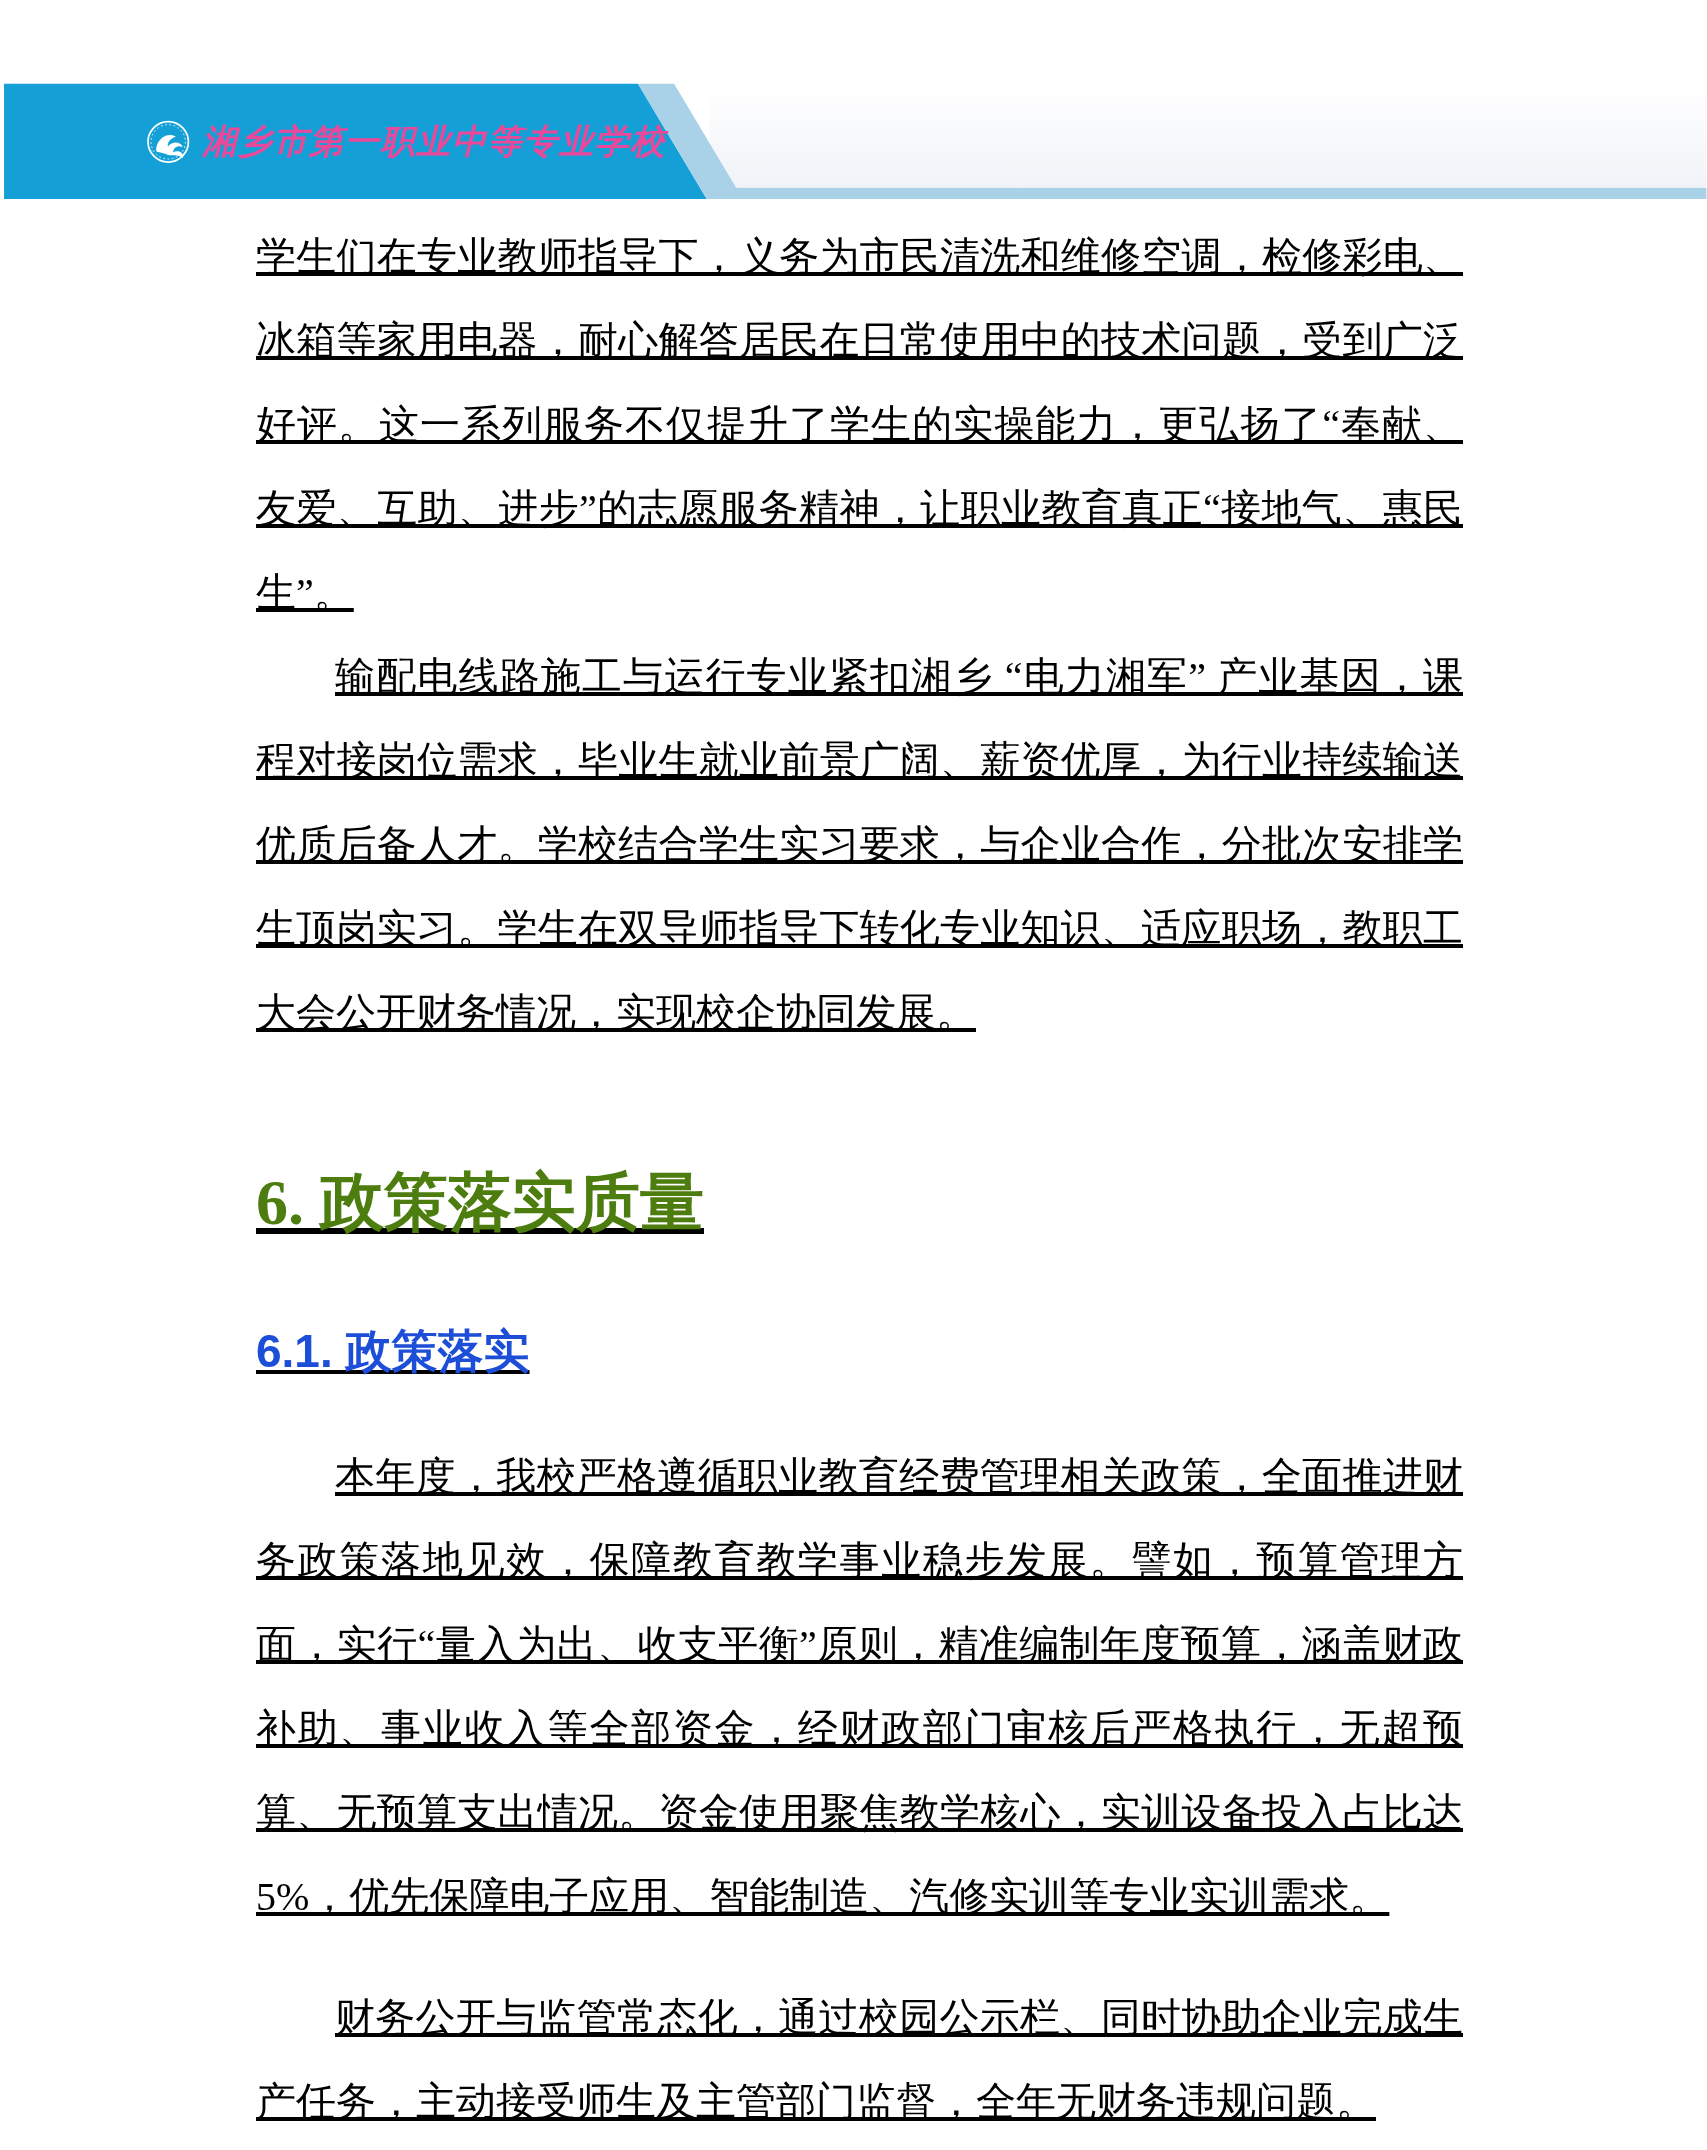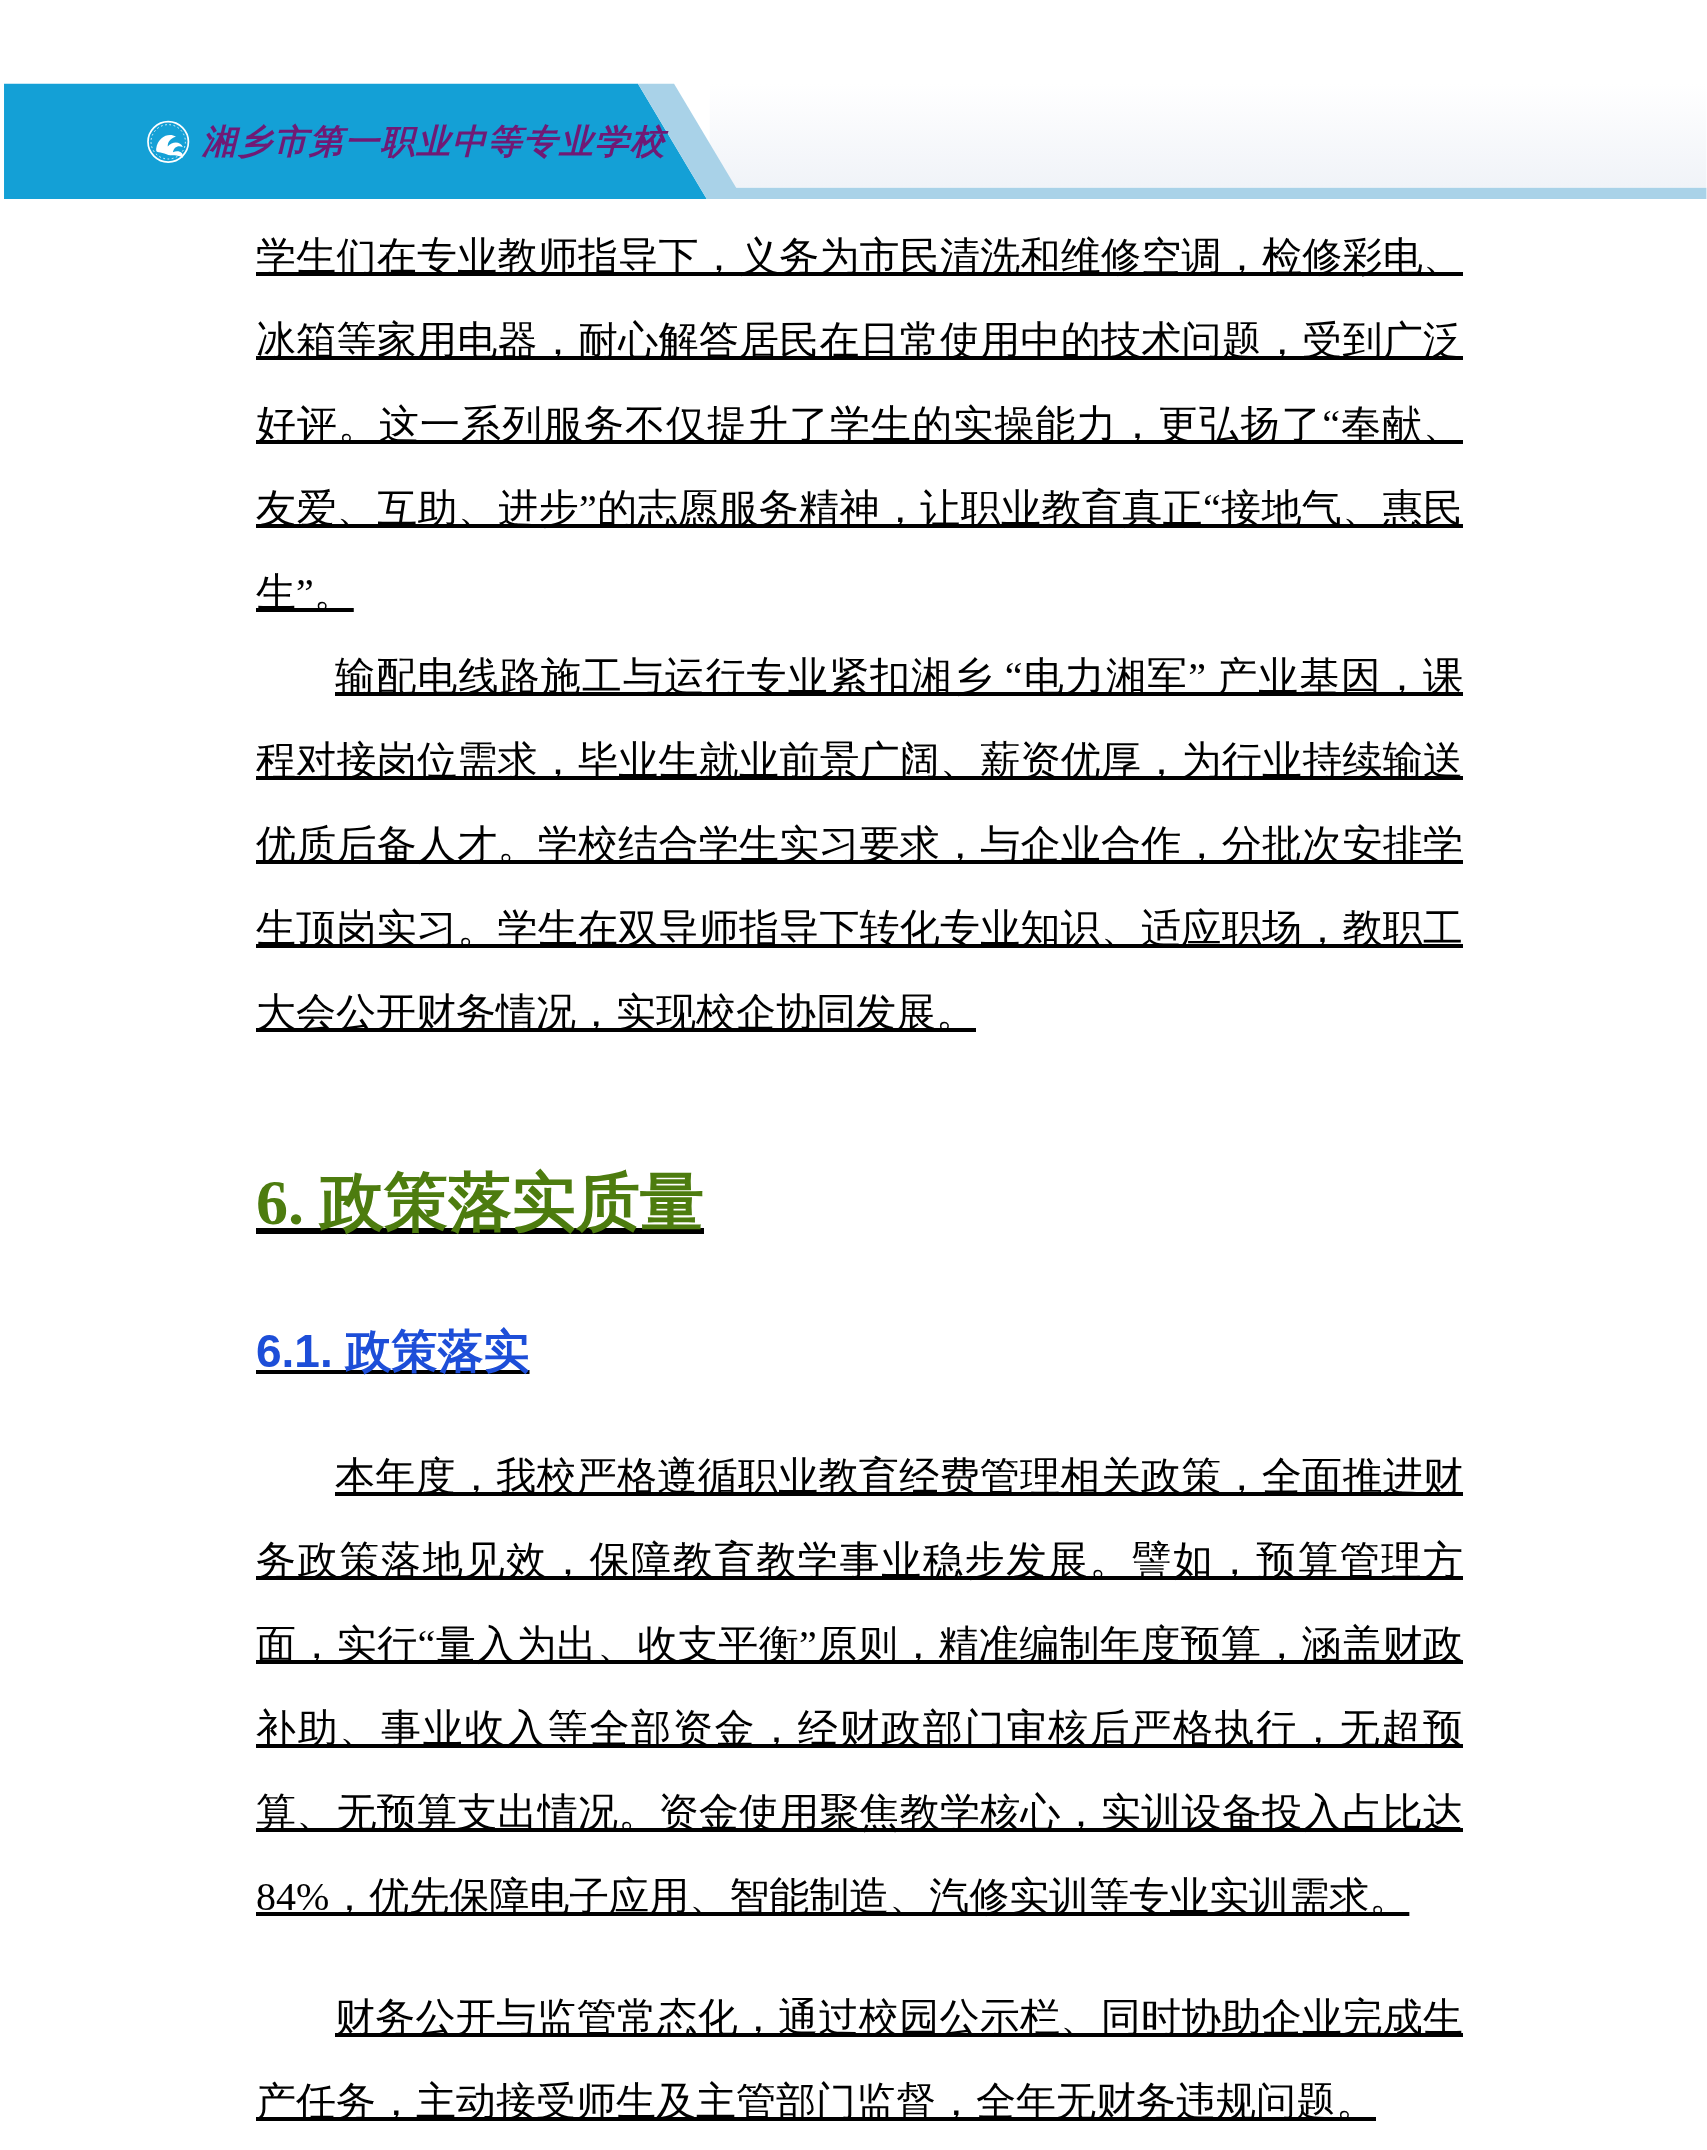--- a/index.html
+++ b/index.html
@@ -18,21 +18,21 @@
   .header svg { position: absolute; top: 0; left: 0; }
   .school-name {
     position: absolute;
     left: 202px;
     top: 121px;
     width: 456px;
     font-size: 34px;
     line-height: 41px;
     font-weight: bold;
     font-style: italic;
-    color: #701a75;
+    color: #ec4899;
     letter-spacing: 1.7px;
     white-space: nowrap;
     font-family: "Liberation Serif", "DejaVu Serif", serif;
   }
   .report-title {
     position: absolute;
     left: 852px;
     top: 124px;
     width: 800px;
     text-align: center;
@@ -113,18 +113,18 @@
       </g>
     </svg>
     <div class="school-name">湘乡市第一职业中等专业学校</div>
   </header>
 
   <main class="content">
     <p class="body-text">学生们在专业教师指导下，义务为市民清洗和维修空调，检修彩电、冰箱等家用电器，耐心解答居民在日常使用中的技术问题，受到广泛好评。这一系列服务不仅提升了学生的实操能力，更弘扬了“奉献、友爱、互助、进步”的志愿服务精神，让职业教育真正“接地气、惠民生”。</p>
     <p class="body-text indent">输配电线路施工与运行专业紧扣湘乡 “电力湘军” 产业基因，课程对接岗位需求，毕业生就业前景广阔、薪资优厚，为行业持续输送优质后备人才。学校结合学生实习要求，与企业合作，分批次安排学生顶岗实习。学生在双导师指导下转化专业知识、适应职场，教职工大会公开财务情况，实现校企协同发展。</p>
     <h1 class="section">6. 政策落实质量</h1>
     <h2 class="subsection">6.1. 政策落实</h2>
-    <p class="body-text indent p3">本年度，我校严格遵循职业教育经费管理相关政策，全面推进财务政策落地见效，保障教育教学事业稳步发展。譬如，预算管理方面，实行“量入为出、收支平衡”原则，精准编制年度预算，涵盖财政补助、事业收入等全部资金，经财政部门审核后严格执行，无超预算、无预算支出情况。资金使用聚焦教学核心，实训设备投入占比达 84%，优先保障电子应用、智能制造、汽修实训等专业实训需求。</p>
+    <p class="body-text indent p3">本年度，我校严格遵循职业教育经费管理相关政策，全面推进财务政策落地见效，保障教育教学事业稳步发展。譬如，预算管理方面，实行“量入为出、收支平衡”原则，精准编制年度预算，涵盖财政补助、事业收入等全部资金，经财政部门审核后严格执行，无超预算、无预算支出情况。资金使用聚焦教学核心，实训设备投入占比达 5%，优先保障电子应用、智能制造、汽修实训等专业实训需求。</p>
     <p class="body-text indent p4">财务公开与监管常态化，通过校园公示栏、同时协助企业完成生产任务，主动接受师生及主管部门监督，全年无财务违规问题。</p>
   </main>
 
 </div>
 
 
 </body></html>

